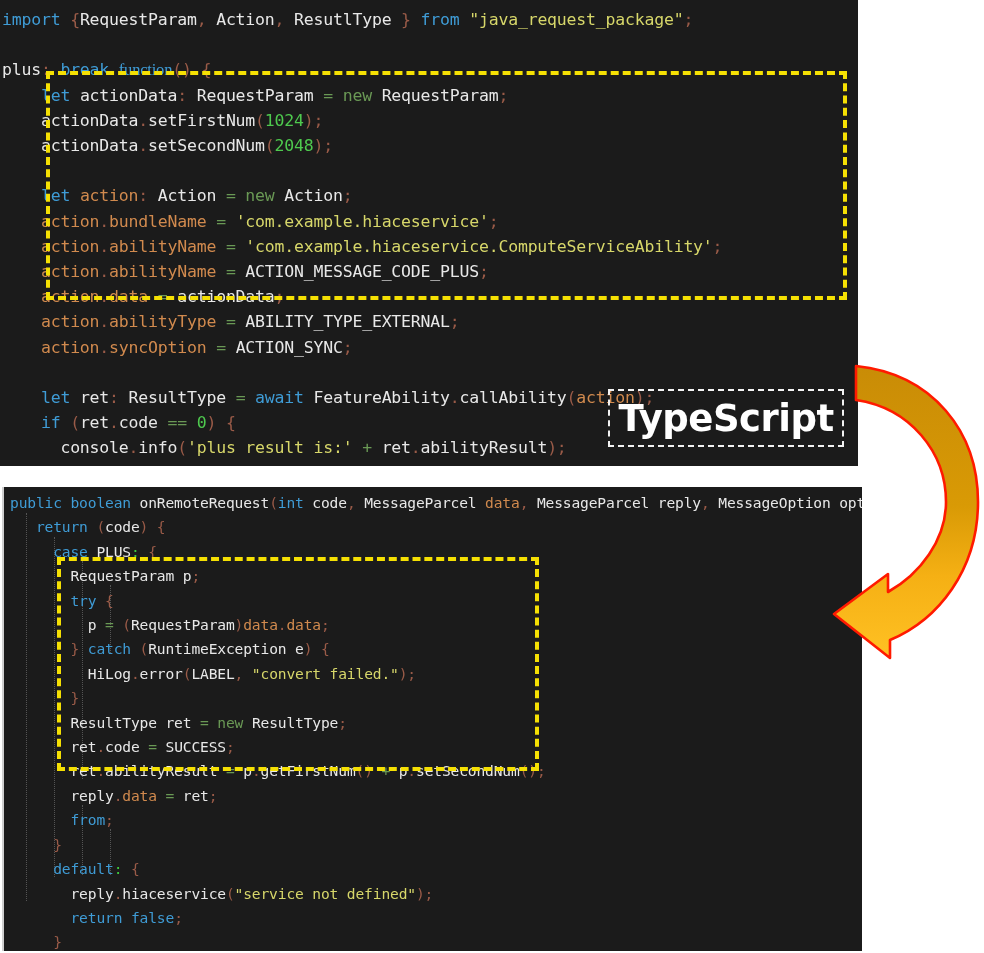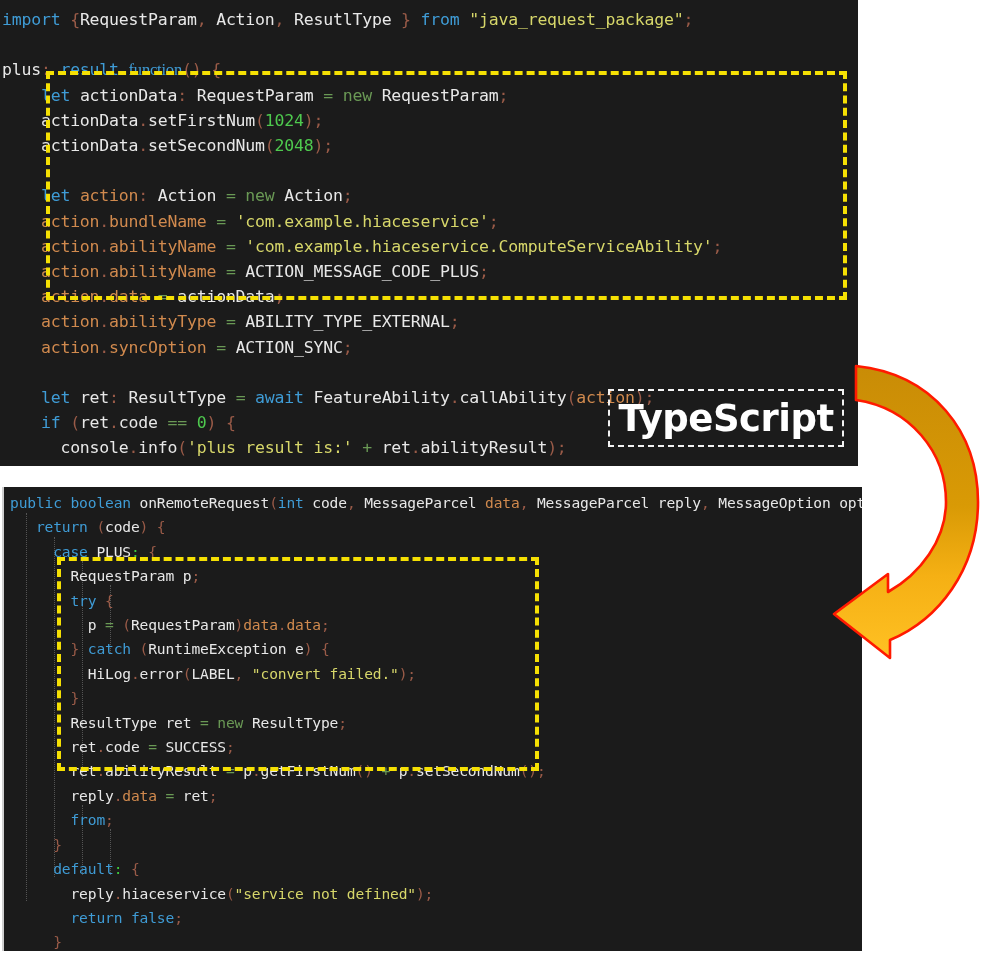--- a/index.html
+++ b/index.html
@@ -126,21 +126,21 @@
     height: 312px;
   }
 </style>
 </head>
 <body>
 
 <div class="panel" id="ts-panel">
 
   <div class="code" id="ts-code"><span class="kw">import</span> <span class="pun">{</span><span class="id">RequestParam</span><span class="pun">,</span> <span class="id">Action</span><span class="pun">,</span> <span class="id">ResutlType</span> <span class="pun">}</span> <span class="kw">from</span> <span class="str">"java_request_package"</span><span class="pun">;</span>
 
-<span class="id">plus</span><span class="pun">:</span> <span class="kw">result</span> <span class="kw2">function</span><span class="pun">() {</span>
+<span class="id">plus</span><span class="pun">:</span> <span class="kw">break</span> <span class="kw2">function</span><span class="pun">() {</span>
     <span class="kw">let</span> <span class="id">actionData</span><span class="pun">:</span> <span class="id">RequestParam</span> <span class="op">=</span> <span class="op">new</span> <span class="id">RequestParam</span><span class="pun">;</span>
     <span class="id">actionData</span><span class="pun">.</span><span class="id">setFirstNum</span><span class="pun">(</span><span class="num">1024</span><span class="pun">);</span>
     <span class="id">actionData</span><span class="pun">.</span><span class="id">setSecondNum</span><span class="pun">(</span><span class="num">2048</span><span class="pun">);</span>
 
     <span class="kw">let</span> <span class="prop">action</span><span class="pun">:</span> <span class="id">Action</span> <span class="op">=</span> <span class="op">new</span> <span class="id">Action</span><span class="pun">;</span>
     <span class="prop">action</span><span class="pun">.</span><span class="prop">bundleName</span> <span class="op">=</span> <span class="str">'com.example.hiaceservice'</span><span class="pun">;</span>
     <span class="prop">action</span><span class="pun">.</span><span class="prop">abilityName</span> <span class="op">=</span> <span class="str">'com.example.hiaceservice.ComputeServiceAbility'</span><span class="pun">;</span>
     <span class="prop">action</span><span class="pun">.</span><span class="prop">abilityName</span> <span class="op">=</span> <span class="id">ACTION_MESSAGE_CODE_PLUS</span><span class="pun">;</span>
     <span class="prop">action</span><span class="pun">.</span><span class="prop">data</span> <span class="op">=</span> <span class="id">actionData</span><span class="pun">;</span>
     <span class="prop">action</span><span class="pun">.</span><span class="prop">abilityType</span> <span class="op">=</span> <span class="id">ABILITY_TYPE_EXTERNAL</span><span class="pun">;</span>

